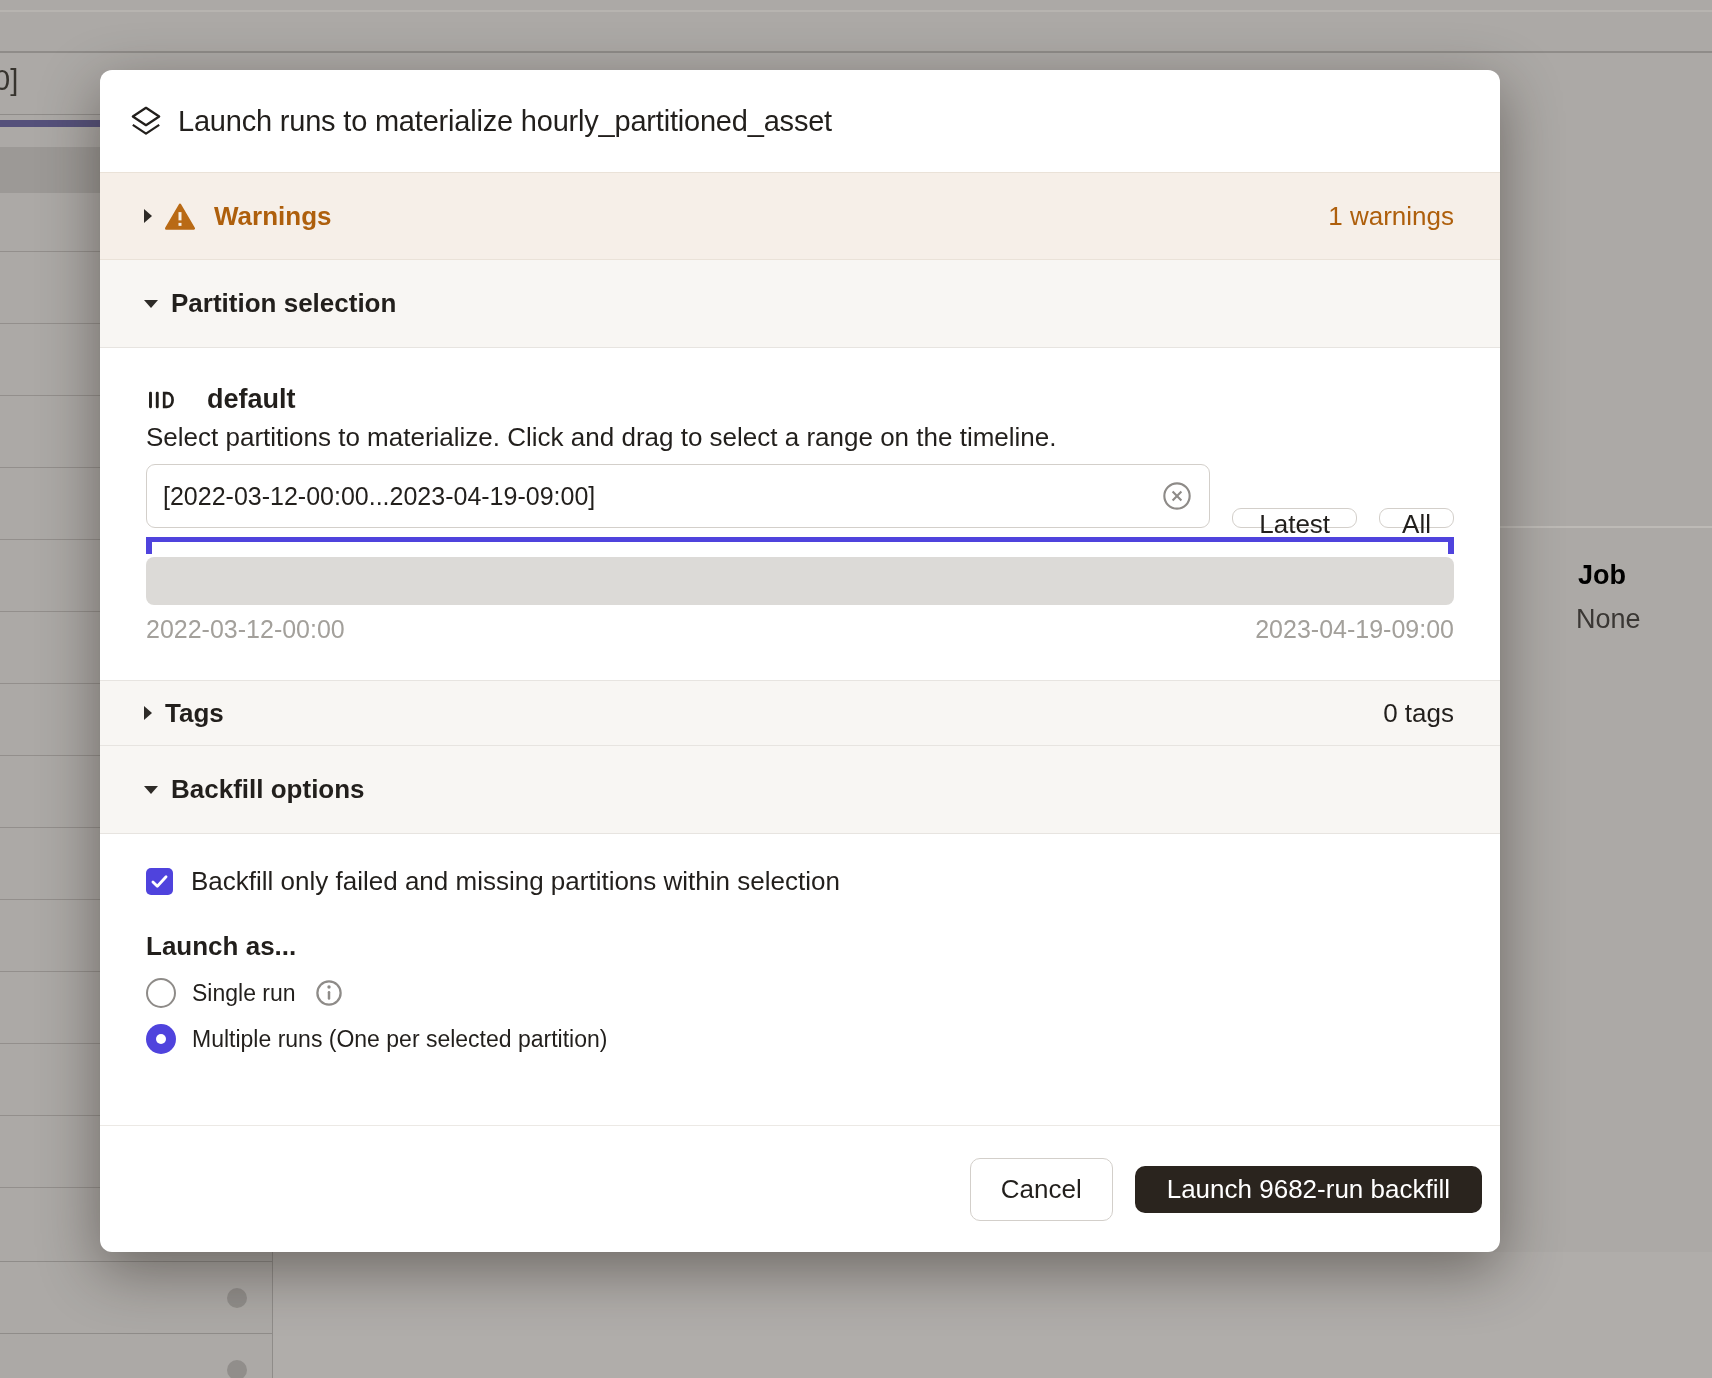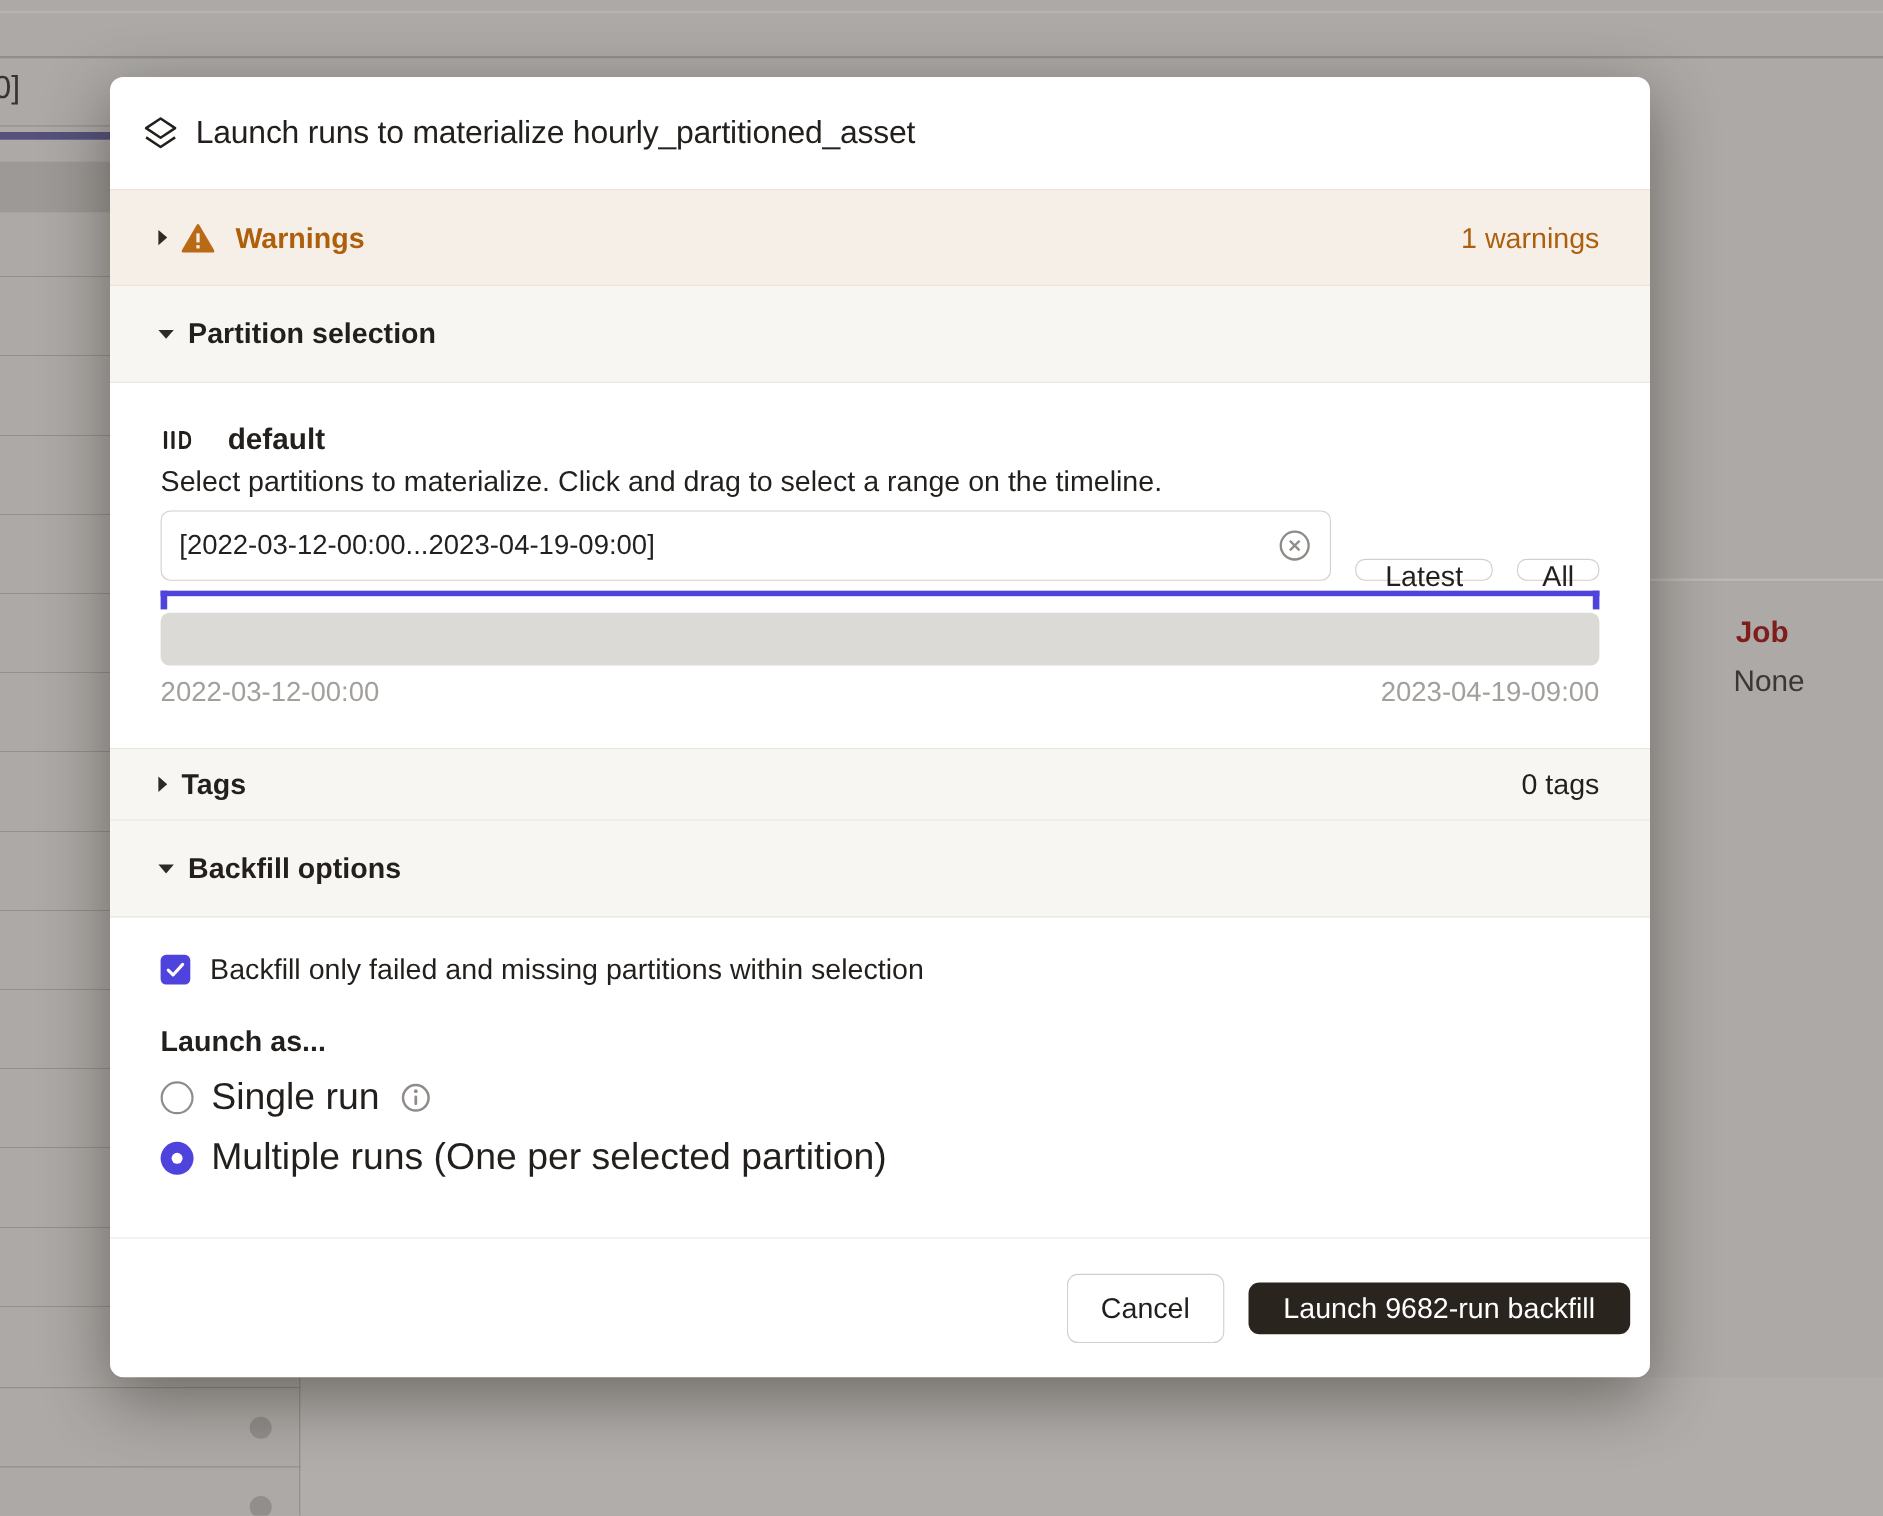--- a/index.html
+++ b/index.html
@@ -108,21 +108,21 @@
   .timeline-labels { margin-top: 10px; display: flex; justify-content: space-between; font-size: 25px; color: #A3A09B; }
 
   .backfill-content { height: 271px; flex: none; padding: 32px 46px 0; }
   .checkbox-row { display: flex; align-items: center; gap: 18px; font-size: 26px; cursor: pointer; }
   .checkbox {
     width: 27px; height: 27px; border-radius: 5px;
     background: var(--accent, #4F43DD);
     display: flex; align-items: center; justify-content: center; flex: none;
   }
   .launch-as { margin-top: 34px; font-size: 26px; font-weight: 700; }
-  .radio-row { margin-top: 16px; display: flex; align-items: center; gap: 16px; font-size: 34px; cursor: pointer; }
+  .radio-row { margin-top: 16px; display: flex; align-items: center; gap: 16px; font-size: 23px; cursor: pointer; }
   .radio {
     width: 30px; height: 30px; border-radius: 50%;
     border: 2px solid #8E8B88; background: #fff; flex: none;
   }
   .radio.selected { border: none; background: var(--accent, #4F43DD); position: relative; }
   .radio.selected::after {
     content: ""; position: absolute; left: 10px; top: 10px;
     width: 10px; height: 10px; border-radius: 50%; background: #fff;
   }
   .info { display: flex; align-items: center; margin-left: 2px; cursor: pointer; }
@@ -159,21 +159,21 @@
   <div class="bg" style="left:0;top:180px;width:100px;height:1072px;background:repeating-linear-gradient(to bottom, transparent 0, transparent 71px, #938F8C 71px, #938F8C 72px);"></div>
 
   <div class="bg" style="left:273px;top:1252px;width:1439px;height:126px;background:#B0ADAA;"></div>
   <div class="bg" style="left:0;top:1261px;width:273px;height:1px;background:#8F8C89;"></div>
   <div class="bg" style="left:0;top:1333px;width:273px;height:1px;background:#8F8C89;"></div>
   <div class="bg" style="left:272px;top:1252px;width:1px;height:126px;background:#8F8C89;"></div>
   <div class="bg" style="left:227px;top:1288px;width:20px;height:20px;border-radius:50%;background:#918E8B;"></div>
   <div class="bg" style="left:227px;top:1360px;width:20px;height:20px;border-radius:50%;background:#918E8B;"></div>
 
   <div class="bg" style="left:1500px;top:526px;width:212px;height:2px;background:#BDBAB6;"></div>
-  <div class="bg-text" style="left:1578px;top:560px;font-size:27px;font-weight:700;color:#7f1d1d;">Job</div>
+  <div class="bg-text" style="left:1578px;top:560px;font-size:27px;font-weight:700;color:#000000;">Job</div>
   <div class="bg-text" style="left:1576px;top:604px;font-size:27px;color:#3A3734;">None</div>
 
   <div class="modal">
 
     <div class="modal-header">
       <span style="display:flex;">
         <svg width="36" height="36" viewBox="0 0 24 24" fill="none" stroke="#221F1C" stroke-width="1.5" stroke-linejoin="round">
           <path d="M12 3.2 L20.8 9 L12 14.8 L3.2 9 Z"></path>
           <path d="M20.8 14.6 L12 20.4 L3.2 14.6"></path>
         </svg>

